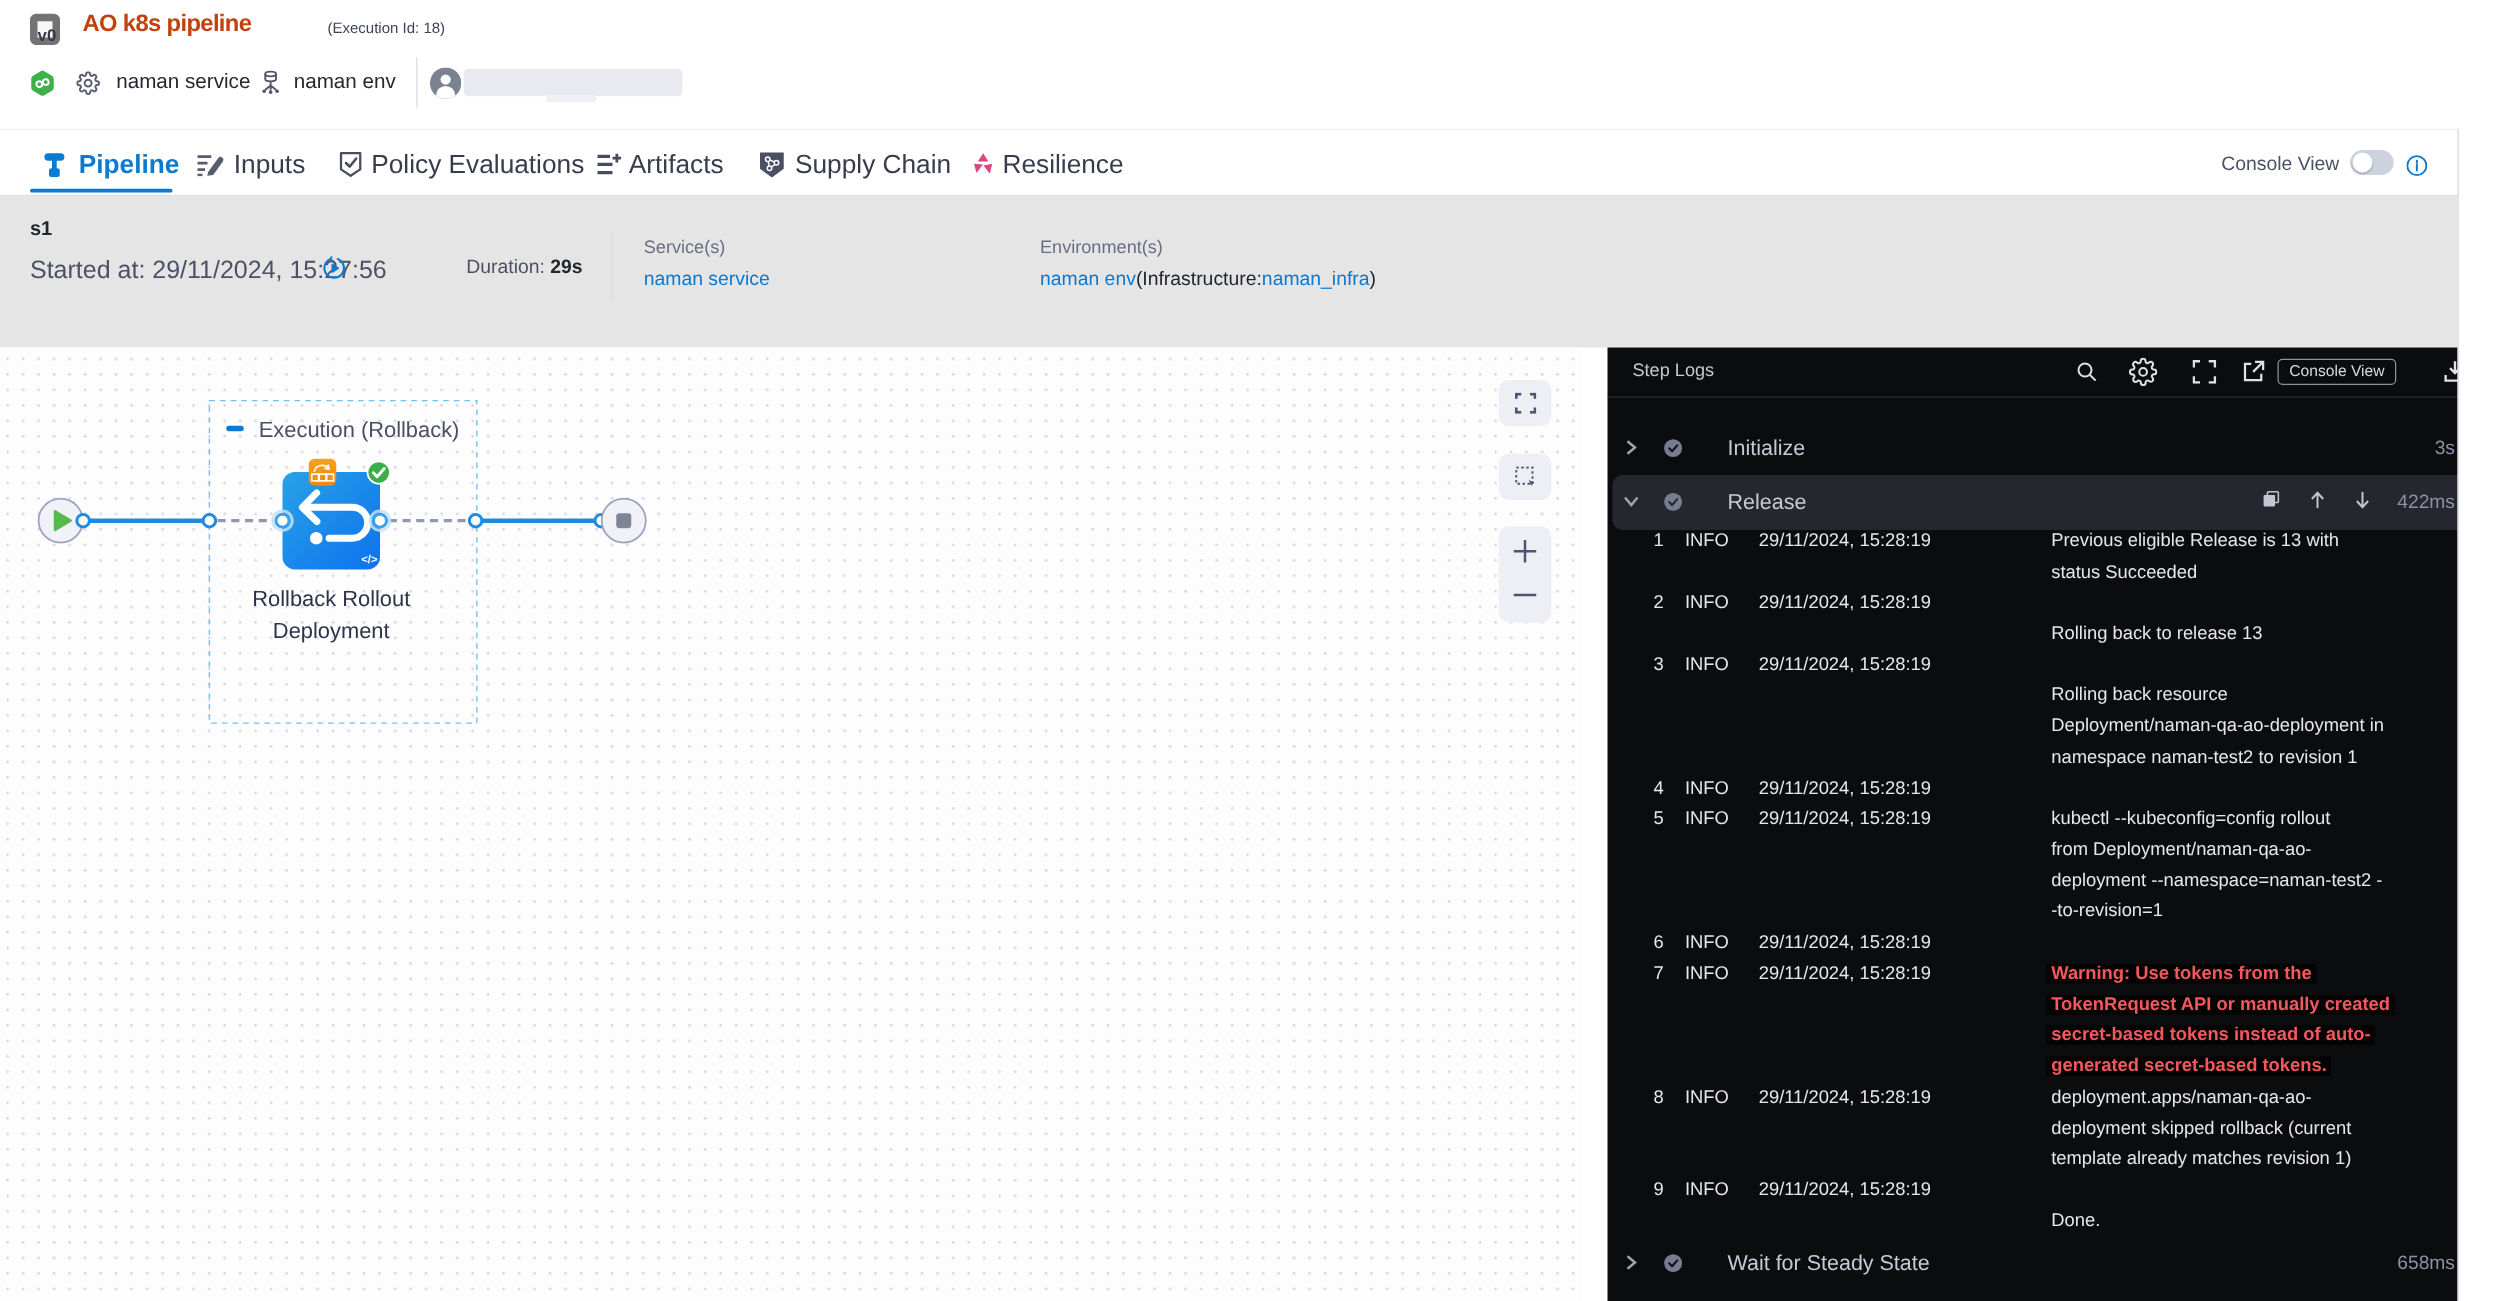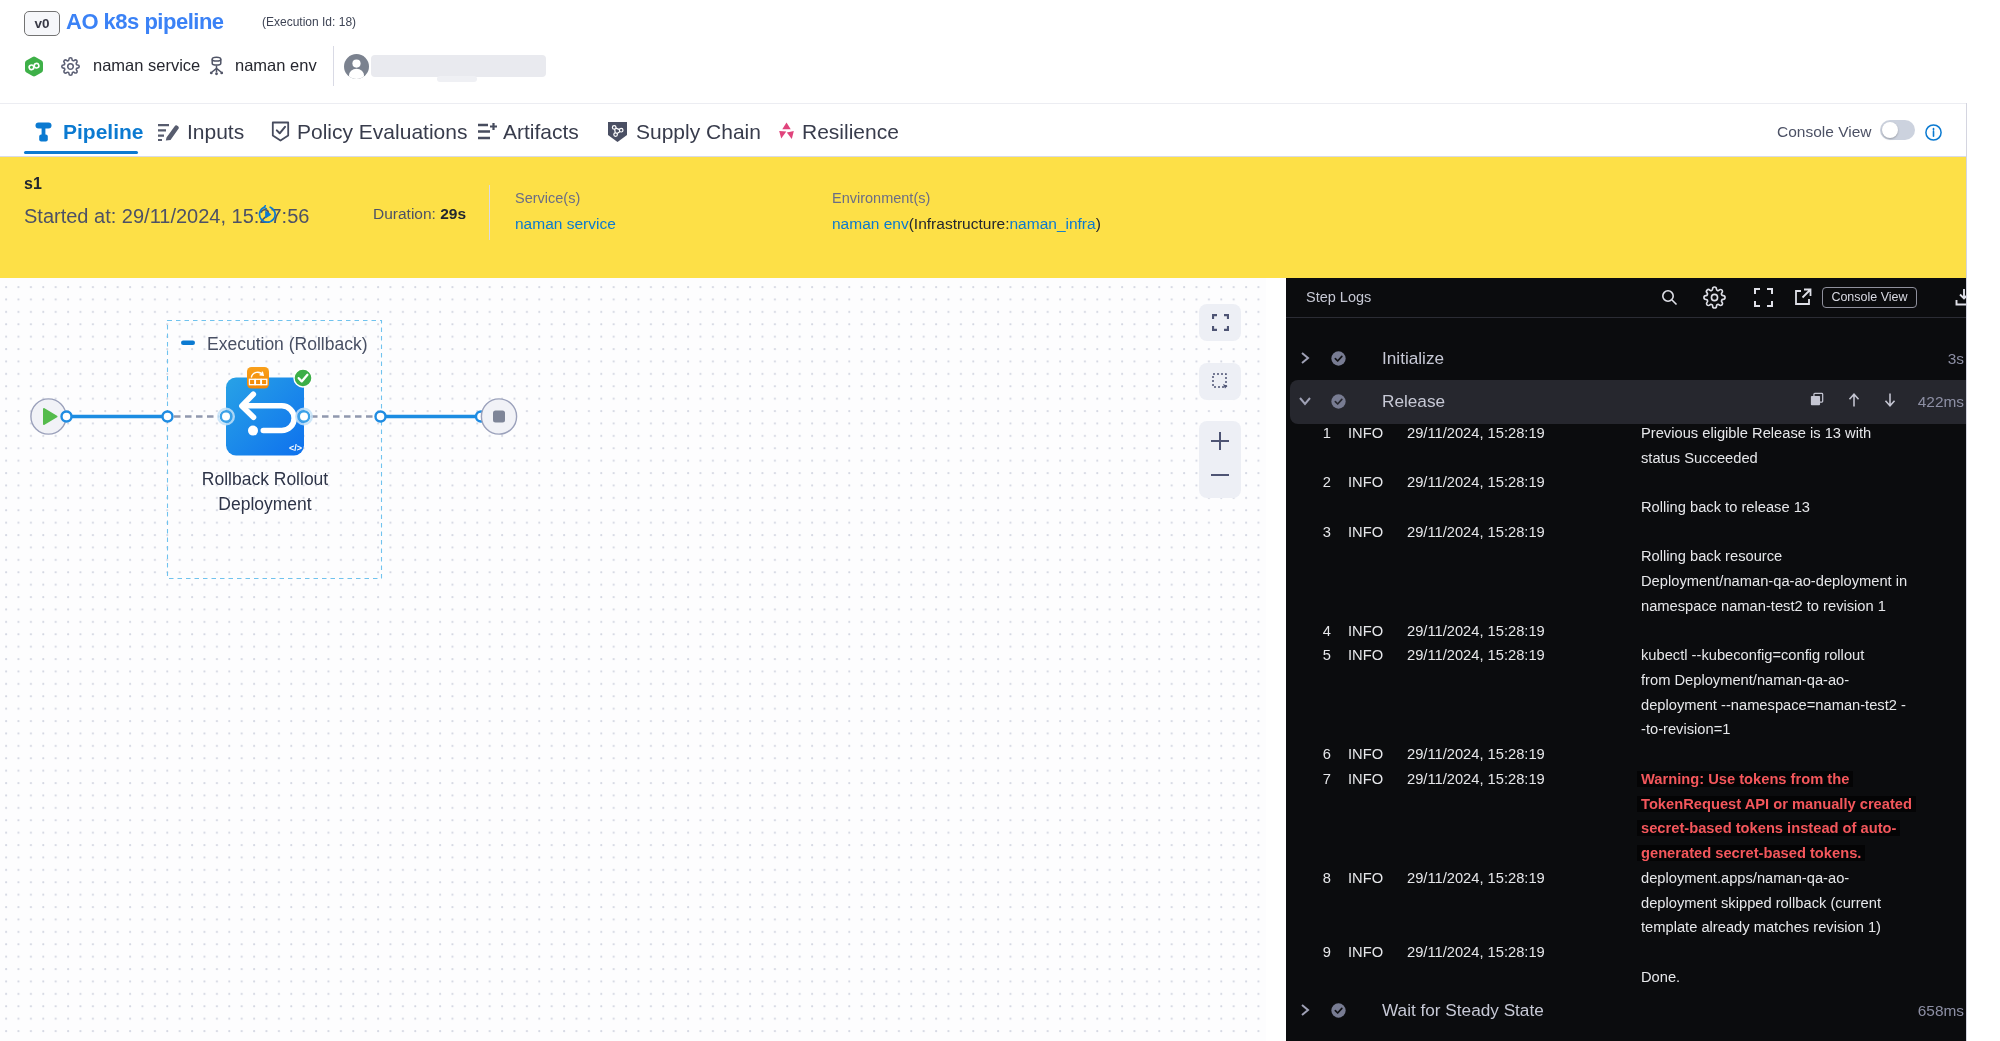--- a/index.html
+++ b/index.html
@@ -3,39 +3,39 @@
 <meta charset="utf-8">
 <style>
   * { margin:0; padding:0; box-sizing:border-box; }
   html,body { width:2000px; height:1041px; overflow:hidden; background:#fff;
     font-family:"Liberation Sans", sans-serif; }
   .abs { position:absolute; }
   #page { position:relative; width:2000px; height:1041px; }
 
   
   #tophdr { left:0; top:0; width:1966px; height:103px; background:#fff; }
-  #v0badge { left:24px; top:11px; width:36px; height:25px; background:#f6f7fa;
-    border:1px solid #737373; border-radius:5px; color:#383946; font-size:13.5px;
+  #v0badge { left:24px; top:11px; width:24px; height:25px; background:#f6f7fa;
+    border:6px solid #737373; border-radius:5px; color:#383946; font-size:13.5px;
     font-weight:bold; text-align:center; line-height:23px; }
-  #ptitle { left:66px; top:9px; font-size:22px; font-weight:bold; color:#3b82f6; letter-spacing:-0.5px; }
+  #ptitle { left:66px; top:9px; font-size:19px; font-weight:bold; color:#c2410c; letter-spacing:-0.5px; }
   #execid { left:262px; top:15px; font-size:12px; color:#3e4455; }
   .h2txt { top:56px; font-size:16.5px; color:#26272f; }
   #hdivider { left:333px; top:46px; width:1px; height:40px; background:#d9dae5; }
   #blurbox { left:371px; top:55px; width:175px; height:22px; background:#e9eaef; border-radius:4px; }
   #blurbox2 { left:437px; top:76px; width:40px; height:6px; background:#eff0f4; border-radius:3px; }
 
   
   #tabbar { left:0; top:103px; width:1966px; height:54px; background:#fff;
     border-top:1px solid #ecedf2; border-bottom:1px solid #d9dbe5; }
   .tabtxt { top:16px; font-size:21px; color:#383c4c; }
   #tab-active-underline { left:24px; top:47px; width:114px; height:3px;
     background:#0b7ad1; border-radius:2px; }
 
   
-  #stageinfo { left:0; top:157px; width:1966px; height:121px; background:#fde047; }
+  #stageinfo { left:0; top:157px; width:1966px; height:121px; background:#e5e5e5; }
   #s1 { left:24px; top:18px; font-size:16px; font-weight:bold; color:#22262f; }
   .silabel { font-size:14.5px; color:#6b6d85; }
   .silink { font-size:15.5px; color:#0b79d0; }
   #sidivider { left:489px; top:28px; width:1px; height:55px; background:#d9dae5; }
 
   
   #canvas { left:0; top:278px; width:1266px; height:763px; background:#fdfdfe; }
   .ctrlbtn { left:1199px; width:42px; background:#edeff5; border-radius:8px; }
 
   

